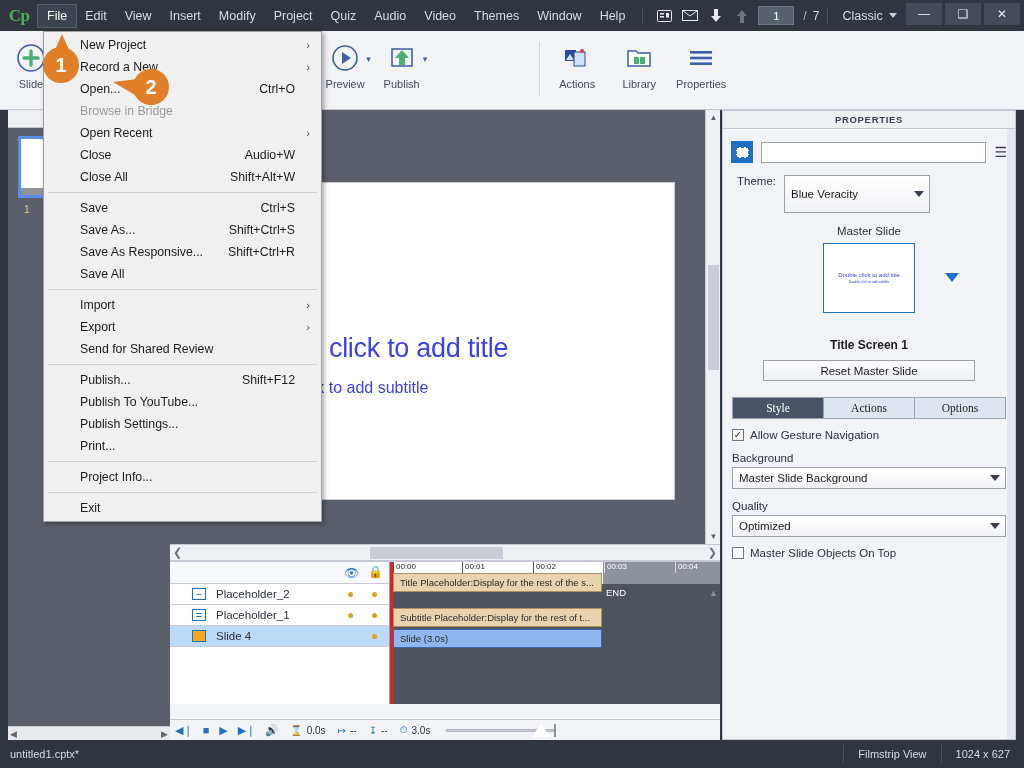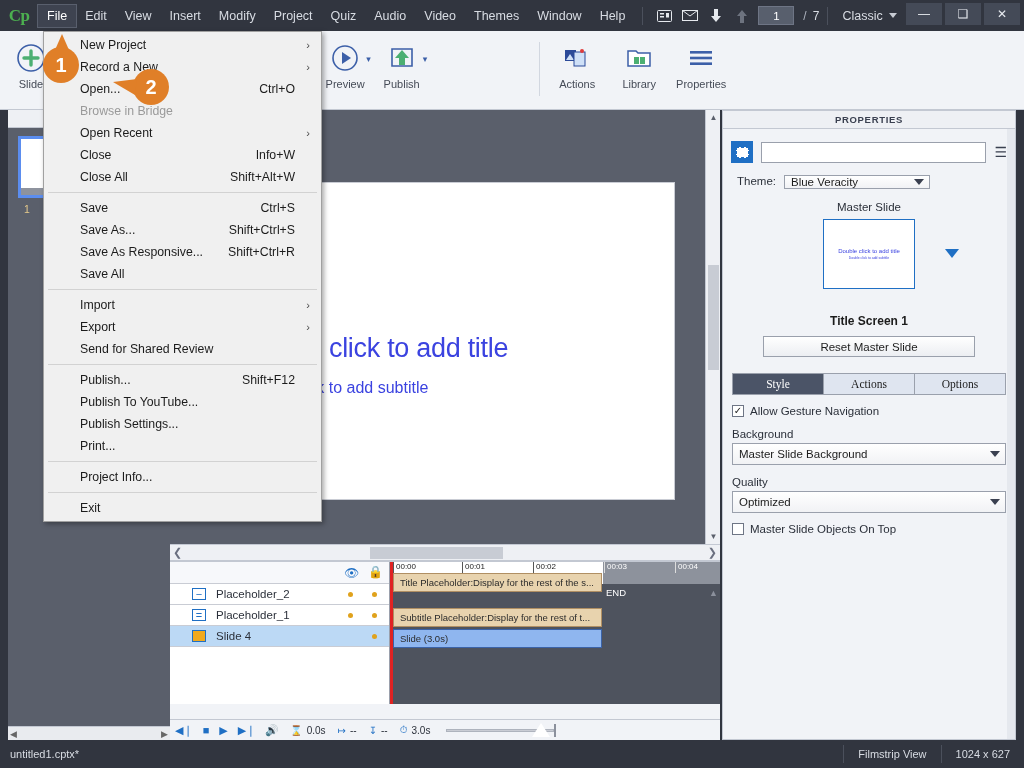--- a/index.html
+++ b/index.html
@@ -284,21 +284,21 @@
   .pr-nameinput {
     flex: 1; height: 21px; background: #ffffff; border: 1px solid #9aa0ac;
   }
   .pr-hamb { color: #3a4050; font-size: 14px; line-height: 8px; }
   .pr-themerow {
     display: flex; align-items: flex-start; gap: 8px; padding: 6px 16px 4px 14px;
     justify-content: flex-start;
   }
   .pr-lbl { font-size: 11.5px; color: #2b303a; }
   .pr-select {
-    height: 14px; background: linear-gradient(#ffffff,#f1f2f5);
+    height: 38px; background: linear-gradient(#ffffff,#f1f2f5);
     border: 1px solid #9aa0ac; font-size: 11.5px; color: #1c1c1c;
     display: flex; align-items: center; padding: 0 6px; position: relative;
   }
   .pr-select .ar {
     position: absolute; right: 5px; width: 0; height: 0;
     border-left: 5px solid transparent; border-right: 5px solid transparent;
     border-top: 6px solid #3a4050;
   }
   .pr-center { text-align: center; }
   .pr-mslabel { font-size: 11.5px; color: #2b303a; margin-top: 8px; }
@@ -742,21 +742,21 @@
     </div>
     <div class="dd-row disabled">
       <span>Browse in Bridge</span>
     </div>
     <div class="dd-row">
       <span>Open Recent</span>
       <span class="arrow">›</span>
     </div>
     <div class="dd-row">
       <span>Close</span>
-      <span class="sc">Info+W</span>
+      <span class="sc">Audio+W</span>
     </div>
     <div class="dd-row">
       <span>Close All</span>
       <span class="sc">Shift+Alt+W</span>
     </div>
 
     <div class="dd-sep"></div>
 
     <div class="dd-row">
       <span>Save</span>

